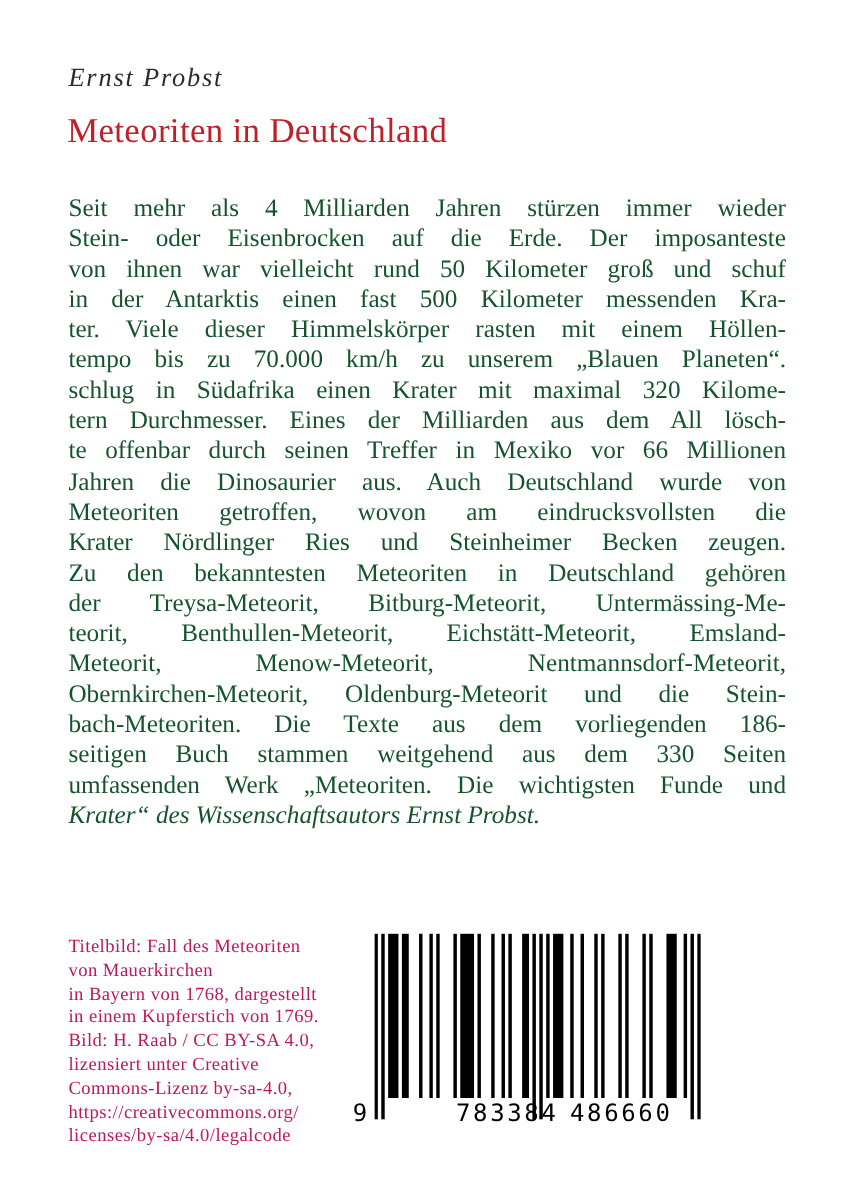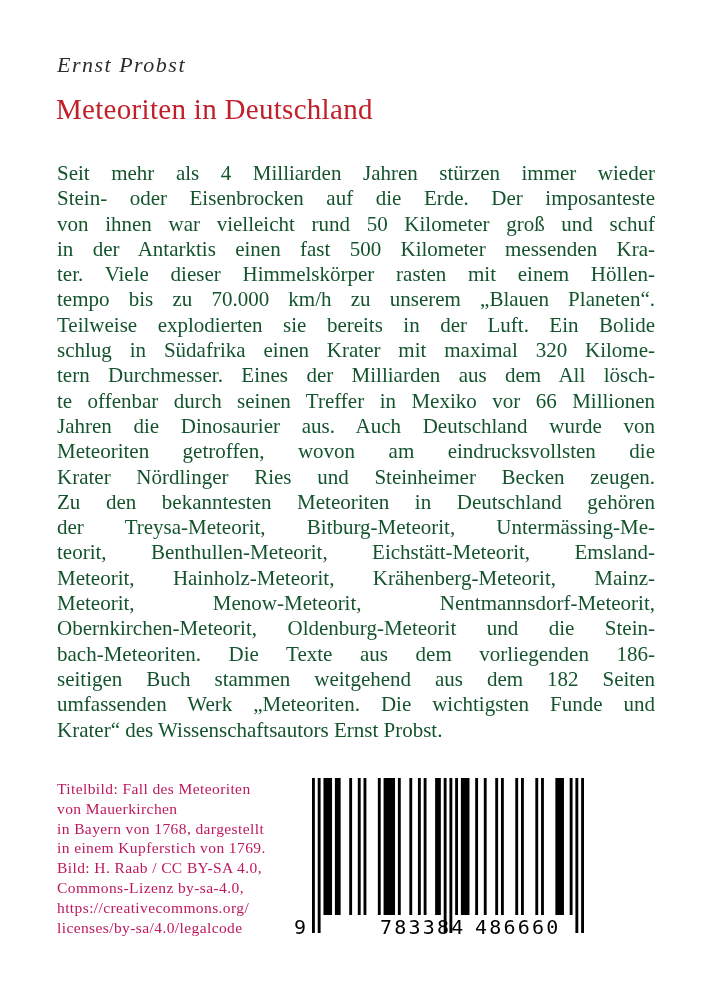--- a/index.html
+++ b/index.html
@@ -13,21 +13,21 @@
   }
   .title {
     position:absolute; left:56px; top:93px; margin:0;
     font-size:29px; font-weight:400; letter-spacing:0.3px;font-family:Liberation Serif, serif;
   }
   .body-text {
     position:absolute; left:57px; top:161px; width:598px;
     font-size:21px; line-height:25.3px; color:#14532d;
   }
   .bline { text-align:justify; text-align-last:justify; white-space:nowrap; }
-  .bline.lastline { text-align-last:left; }
+  .bline.lastline { text-align-last:left;font-style:italic; }
   .credit {
     position:absolute; left:57px; top:779px;
     font-size:15.5px; line-height:19.8px; letter-spacing:0.4px; color:#be185d;
   }
   .barcode { position:absolute; left:294px; top:778px; width:300px; height:160px; }
   .barcode svg { position:absolute; left:18px; top:0; display:block; }
   .bc-num {
     position:absolute; top:139px; font-family:"DejaVu Sans Mono", monospace;
     font-size:20px; line-height:20px; color:#000;
   }
@@ -44,45 +44,44 @@
 
   <h1 class="title" style="color: rgb(192, 32, 42);">Meteoriten in Deutschland</h1>
 
   <div class="body-text" id="body-text">
       <div class="bline">Seit mehr als 4 Milliarden Jahren stürzen immer wieder</div>
       <div class="bline">Stein- oder Eisenbrocken auf die Erde. Der imposanteste</div>
       <div class="bline">von ihnen war vielleicht rund 50 Kilometer groß und schuf</div>
       <div class="bline">in der Antarktis einen fast 500 Kilometer messenden Kra-</div>
       <div class="bline">ter. Viele dieser Himmelskörper rasten mit einem Höllen-</div>
       <div class="bline">tempo bis zu 70.000 km/h zu unserem „Blauen Planeten“.</div>
-      <div class="bline">Teilweise explodierten sie bereits in der Luft. Ein Bolide</div>
       <div class="bline">schlug in Südafrika einen Krater mit maximal 320 Kilome-</div>
       <div class="bline">tern Durchmesser. Eines der Milliarden aus dem All lösch-</div>
       <div class="bline">te offenbar durch seinen Treffer in Mexiko vor 66 Millionen</div>
       <div class="bline">Jahren die Dinosaurier aus. Auch Deutschland wurde von</div>
       <div class="bline">Meteoriten getroffen, wovon am eindrucksvollsten die</div>
       <div class="bline">Krater Nördlinger Ries und Steinheimer Becken zeugen.</div>
       <div class="bline">Zu den bekanntesten Meteoriten in Deutschland gehören</div>
       <div class="bline">der Treysa-Meteorit, Bitburg-Meteorit, Untermässing-Me-</div>
       <div class="bline">teorit, Benthullen-Meteorit, Eichstätt-Meteorit, Emsland-</div>
-      <div class="bline">Meteorit, Hainholz-Meteorit, Krähenberg-Meteorit, Mainz-</div>
       <div class="bline">Meteorit, Menow-Meteorit, Nentmannsdorf-Meteorit,</div>
       <div class="bline">Obernkirchen-Meteorit, Oldenburg-Meteorit und die Stein-</div>
       <div class="bline">bach-Meteoriten. Die Texte aus dem vorliegenden 186-</div>
-      <div class="bline">seitigen Buch stammen weitgehend aus dem 182 Seiten</div>
+      <div class="bline">seitigen Buch stammen weitgehend aus dem 330 Seiten</div>
       <div class="bline">umfassenden Werk „Meteoriten. Die wichtigsten Funde und</div>
       <div class="bline lastline">Krater“ des Wissenschaftsautors Ernst Probst.</div>
     </div>
 
   <div class="credit" id="credit-text">
       <div>Titelbild: Fall des Meteoriten</div>
       <div>von Mauerkirchen</div>
       <div>in Bayern von 1768, dargestellt</div>
       <div>in einem Kupferstich von 1769.</div>
       <div>Bild: H. Raab / CC BY-SA 4.0,</div>
+      <div>lizensiert unter Creative</div>
       <div>Commons-Lizenz by-sa-4.0,</div>
       <div>https://creativecommons.org/</div>
       <div>licenses/by-sa/4.0/legalcode</div>
     </div>
 
   <div class="barcode">
     <svg id="barcode-svg" width="272" height="155" viewBox="0 0 95 155" preserveAspectRatio="none">
         <rect x="0" y="0" width="1" height="155" fill="#000000"></rect>
         <rect x="2" y="0" width="1" height="155" fill="#000000"></rect>
         <rect x="4" y="0" width="3" height="137" fill="#000000"></rect>

